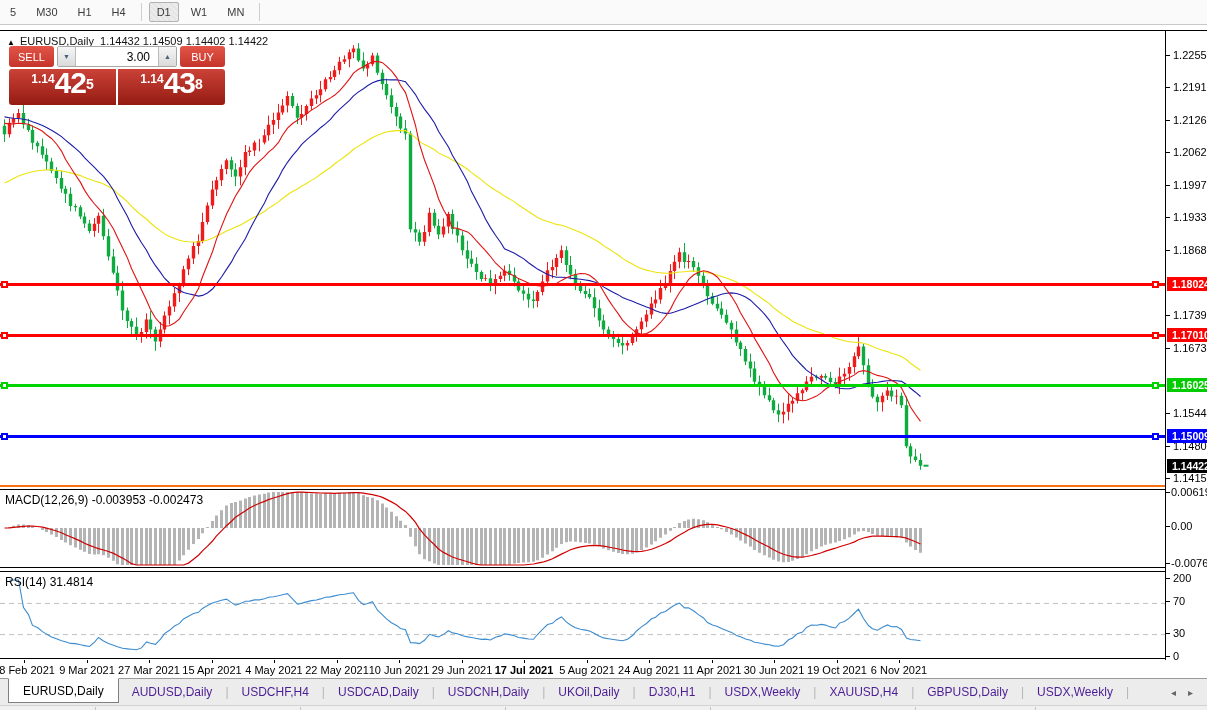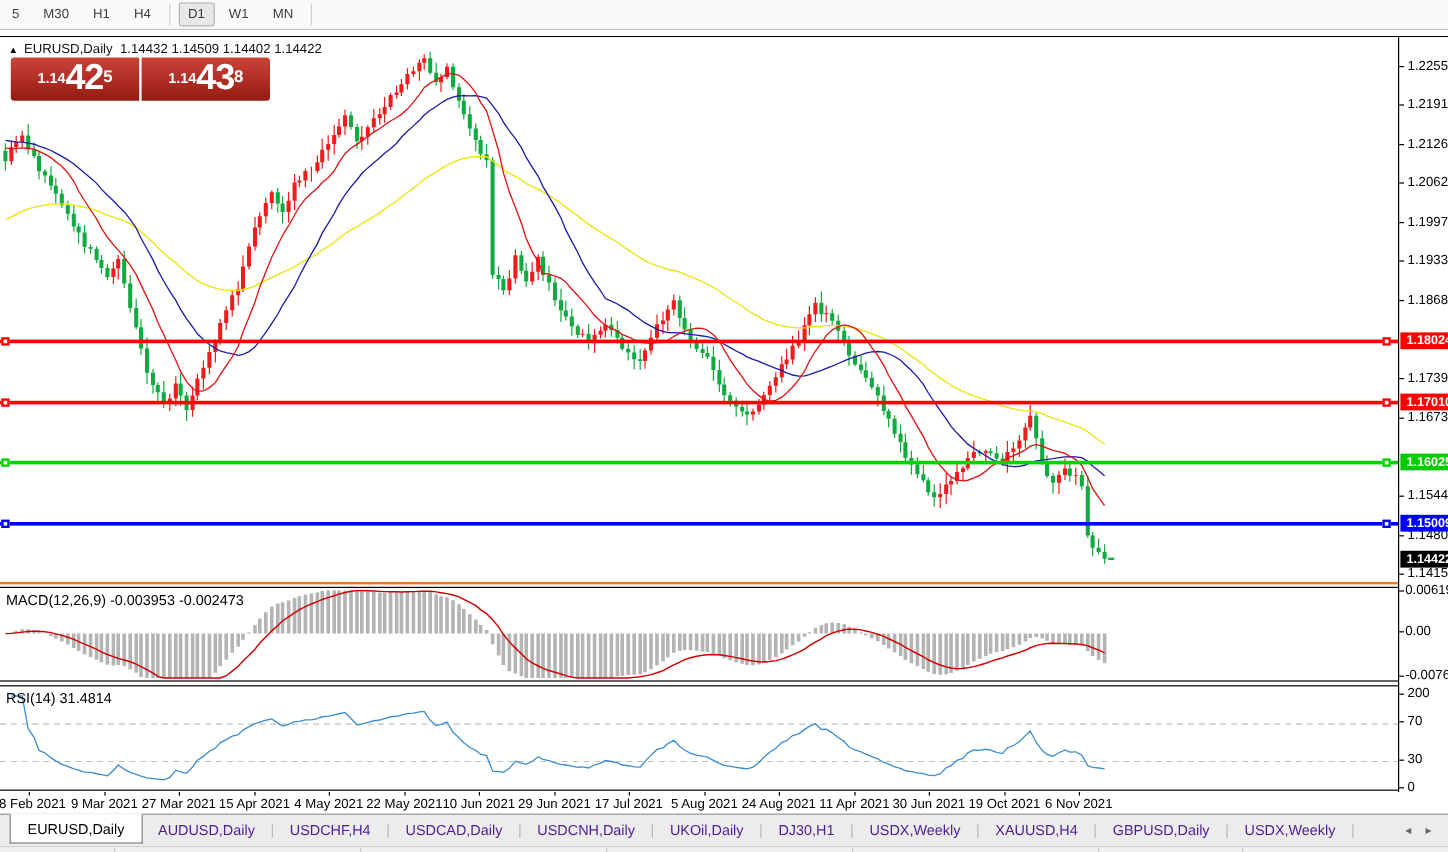--- a/index.html
+++ b/index.html
@@ -50,21 +50,21 @@
   .tp-btn{ width:45px; background:linear-gradient(#e25548,#c5342a); color:#fff; font-size:11px;
     display:flex; align-items:center; justify-content:center; border-radius:3px; cursor:pointer; }
   .tp-spin{ flex:1; display:flex; margin:0 3px; border:1px solid #a8a8a8; border-radius:2px; overflow:hidden; }
   .tp-arrow{ width:17px; background:linear-gradient(#f6f6f6,#dadada); border:0; display:flex; align-items:center;
     justify-content:center; font-size:7px; color:#4a6078; cursor:pointer; }
   .tp-vol{ flex:1; border:0; border-left:1px solid #bbb; border-right:1px solid #bbb;
     font-size:12px; text-align:right; padding-right:8px; color:#000; background:#fff; width:40px;
     font-family:"Liberation Sans",sans-serif; }
   .tp-row2{ display:flex; margin-top:2px; height:36px; }
   .tp-price{ flex:1; background:linear-gradient(#cb4238,#951b12); color:#fff; display:flex;
-    align-items:center; justify-content:center; padding-bottom:2px; cursor:pointer; }
+    align-items:flex-start; justify-content:center; padding-bottom:2px; cursor:pointer; }
   .tp-price:first-child{ border-radius:3px 0 0 3px; margin-right:1px; }
   .tp-price:last-child{ border-radius:0 3px 3px 0; margin-left:1px; }
   .tp-small{ font-size:12px; font-weight:bold; line-height:20px; }
   .tp-big{ font-size:30px; font-weight:bold; line-height:28px; letter-spacing:-1px; }
   .tp-sup{ font-size:14px; font-weight:bold; line-height:30px; align-self:flex-start; }
   
   #tabbar{ position:absolute; left:0; top:678px; width:1207px; height:27px; background:#ececec;
     border-top:1px solid #9a9a9a; display:flex; align-items:center; padding-left:8px; }
   .tab{ font-size:12px; color:#4c1d95; padding:4px 13px; white-space:nowrap; cursor:pointer; }
   .tab.active{ background:#fff; color:#000; border:1px solid #808080; border-top-color:#fff;
@@ -125,20 +125,29 @@
           <div class="hline" style="top: 404px;">
             <div class="bar" style="height: 3px; background: rgb(0, 0, 255);"></div>
             <div class="mk" style="left: 1px; border: 2px solid rgb(0, 0, 255);"></div>
             <div class="mk" style="left: 1152px; border: 2px solid rgb(0, 0, 255);"></div>
           </div>
         </div>
       <div id="sym-header">
         <span class="tri">▲</span><span>EURUSD,Daily</span>&nbsp;&nbsp;<span>1.14432 1.14509 1.14402 1.14422</span>
       </div>
       <div id="trade-panel">
+        <div class="tp-row1">
+          <div class="tp-btn">SELL</div>
+          <div class="tp-spin">
+            <div class="tp-arrow">▼</div>
+            <input class="tp-vol" value="3.00" style="">
+            <div class="tp-arrow">▲</div>
+          </div>
+          <div class="tp-btn">BUY</div>
+        </div>
         <div class="tp-row2">
           <div class="tp-price">
             <span class="tp-small">1.14</span>
             <span class="tp-big">42</span>
             <span class="tp-sup">5</span>
           </div>
           <div class="tp-price">
             <span class="tp-small">1.14</span>
             <span class="tp-big">43</span>
             <span class="tp-sup">8</span>
@@ -258,21 +267,21 @@
         <div class="dlabel" style="left: 212px;">15 Apr 2021</div>
         <div class="dtick" style="left: 274px;"></div>
         <div class="dlabel" style="left: 274px;">4 May 2021</div>
         <div class="dtick" style="left: 337px;"></div>
         <div class="dlabel" style="left: 337px;">22 May 2021</div>
         <div class="dtick" style="left: 399px;"></div>
         <div class="dlabel" style="left: 399px;">10 Jun 2021</div>
         <div class="dtick" style="left: 462px;"></div>
         <div class="dlabel" style="left: 462px;">29 Jun 2021</div>
         <div class="dtick" style="left: 524px;"></div>
-        <div class="dlabel" style="left: 524px;">17 Jul 2021</div>
+        <div class="dlabel" style="left: 524px; font-weight: bold;">17 Jul 2021</div>
         <div class="dtick" style="left: 587px;"></div>
         <div class="dlabel" style="left: 587px;">5 Aug 2021</div>
         <div class="dtick" style="left: 649px;"></div>
         <div class="dlabel" style="left: 649px;">24 Aug 2021</div>
         <div class="dtick" style="left: 712px;"></div>
         <div class="dlabel" style="left: 712px;">11 Apr 2021</div>
         <div class="dtick" style="left: 774px;"></div>
         <div class="dlabel" style="left: 774px;">30 Jun 2021</div>
         <div class="dtick" style="left: 837px;"></div>
         <div class="dlabel" style="left: 837px;">19 Oct 2021</div>

